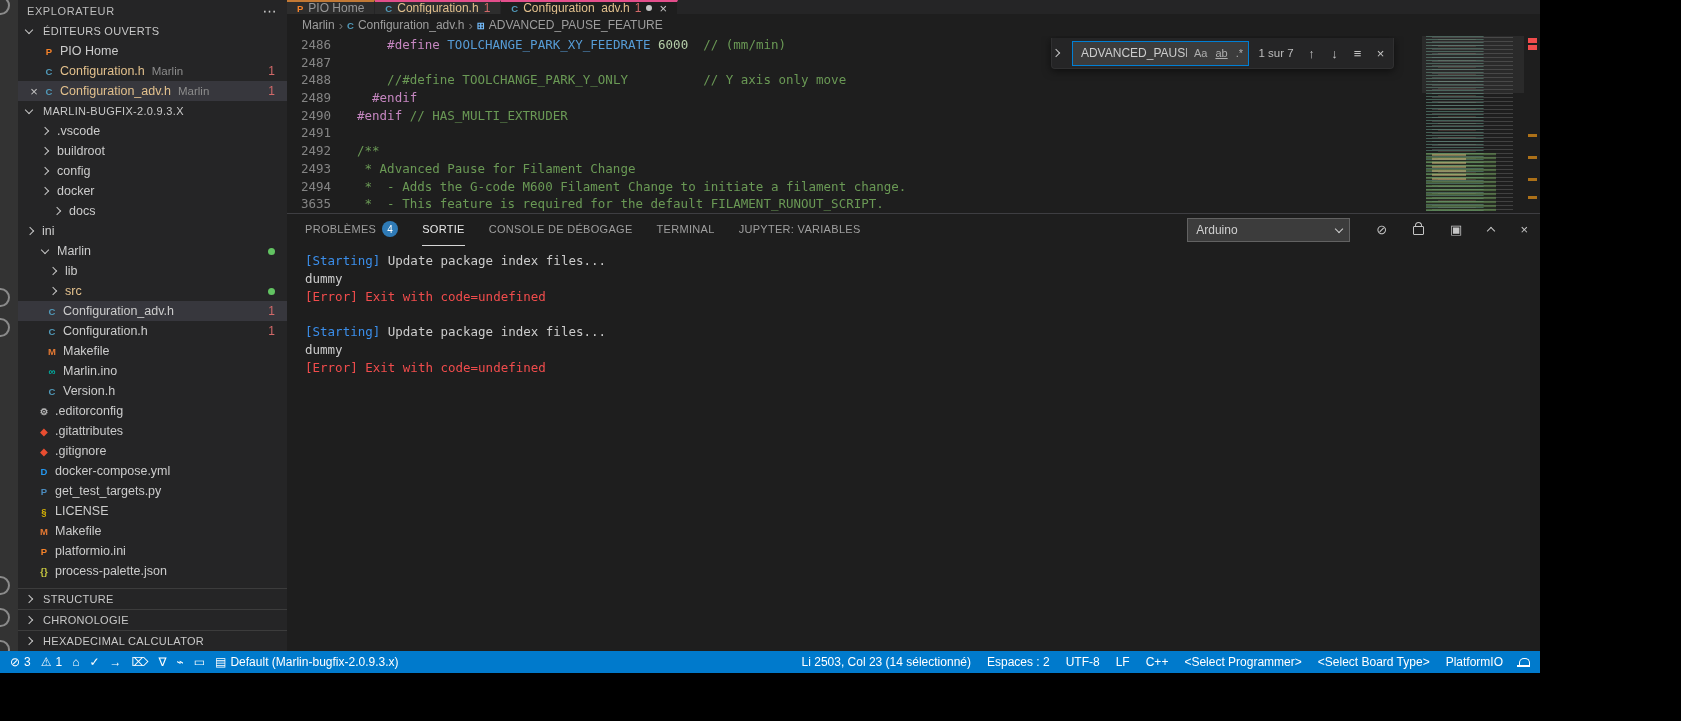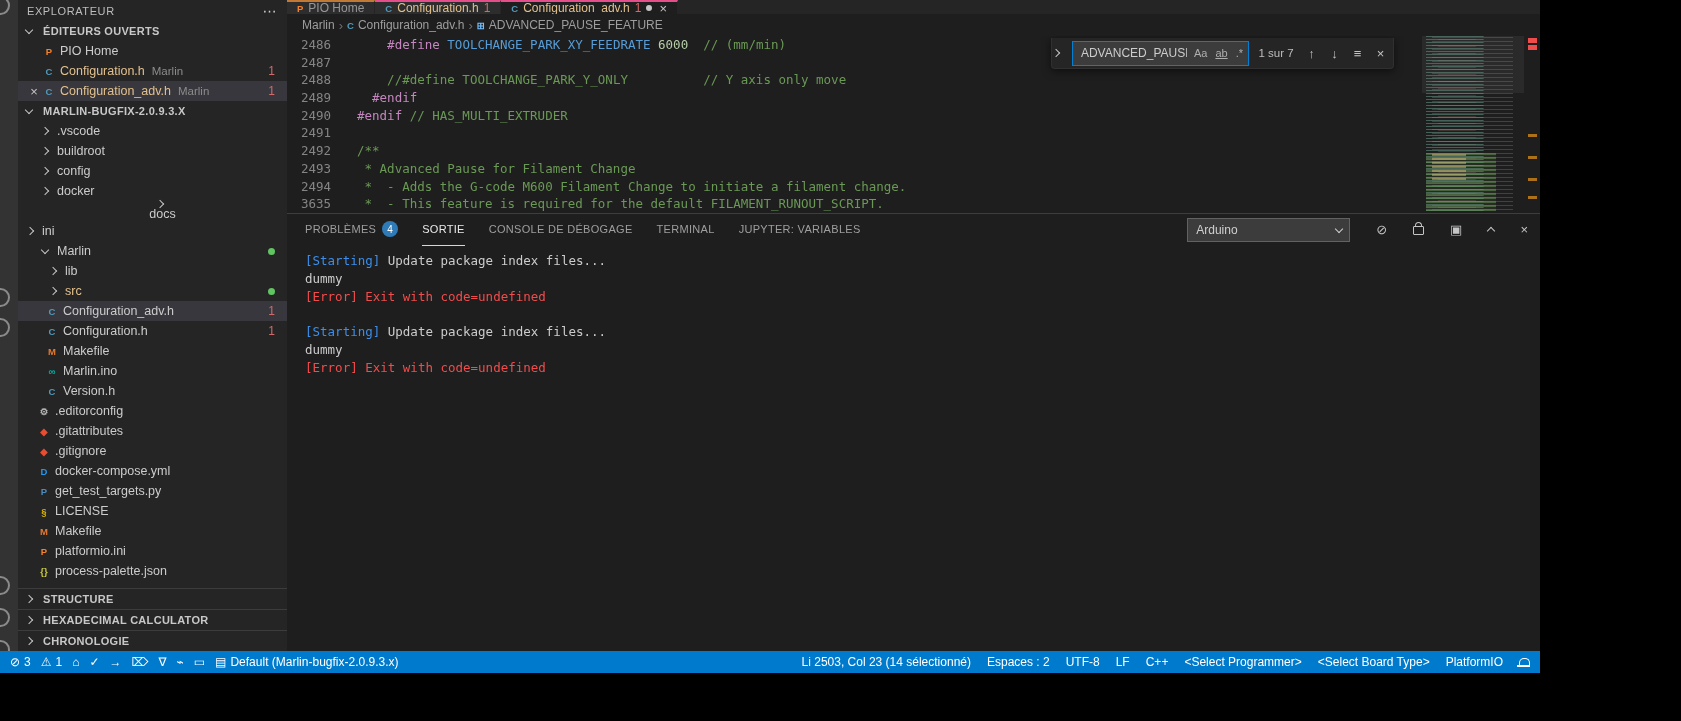--- a/index.html
+++ b/index.html
@@ -13,21 +13,21 @@
   .activity{width:18px;flex:none;background:#333333;position:relative;overflow:hidden}
   .act-ic{position:absolute;left:-9px;width:15px;height:15px;border:2px solid #8a8a8a;border-radius:50%}
 
   
   .sidebar{width:269px;flex:none;background:#252526;color:#cccccc;display:flex;flex-direction:column;
            font-size:12.5px;overflow:hidden}
   .sb-title{height:21px;flex:none;display:flex;align-items:center;padding:0 10px 0 9px;font-size:11px;
             letter-spacing:.6px;color:#bdbdbd}
   .sb-title .more{margin-left:auto;font-size:14px;color:#cfcfcf;cursor:pointer}
   .sec-h{height:20px;flex:none;display:flex;align-items:center;padding-left:4px;font-size:11px;
-         font-weight:700;color:#c8c8c8;letter-spacing:.3px}
+         font-weight:400;color:#c8c8c8;letter-spacing:.3px}
   .sec-h .sec-label{margin-left:2px}
   .bot-sec{border-top:1px solid #3c3c3c;height:20px}
   .chev{width:5px;height:5px;border-right:1.4px solid #c5c5c5;border-bottom:1.4px solid #c5c5c5;
         display:inline-block;flex:none}
   .chev.right{transform:rotate(-45deg);margin:0 9px 0 4px}
   .chev.down{transform:rotate(45deg);margin:-2px 9px 0 4px}
   .chev.up{transform:rotate(-135deg);margin:2px 0 0 0}
   .oe-row{height:20px;flex:none;display:flex;align-items:center;padding-left:8px}
   .oe-close{width:16px;flex:none;text-align:center;color:#c5c5c5;font-size:13px}
   .ficon{width:14px;flex:none;text-align:center;font-weight:700;font-size:9.5px;margin-right:4px}
@@ -201,21 +201,21 @@
           <div class="tree-row" style="padding-left: 20px;">
             <span class="chev right"></span>
             <span class="t-label">config</span>
             <span class="spacer"></span>
           </div>
           <div class="tree-row" style="padding-left: 20px;">
             <span class="chev right"></span>
             <span class="t-label">docker</span>
             <span class="spacer"></span>
           </div>
-          <div class="tree-row" style="padding-left: 20px; flex-direction: column;">
+          <div class="tree-row" style="padding-left: 32px;">
             <span class="chev right"></span>
             <span class="t-label">docs</span>
             <span class="spacer"></span>
           </div>
           <div class="tree-row" style="padding-left: 5px;">
             <span class="chev right"></span>
             <span class="t-label">ini</span>
             <span class="spacer"></span>
           </div>
           <div class="tree-row" style="padding-left: 20px;">
@@ -309,25 +309,25 @@
           </div>
         </div>
       <div class="spacer"></div>
       <div>
           <div class="sec-h bot-sec">
             <span class="chev right"></span>
             <span class="sec-label">STRUCTURE</span>
           </div>
           <div class="sec-h bot-sec">
             <span class="chev right"></span>
+            <span class="sec-label">CHRONOLOGIE</span>
+          </div>
+          <div class="sec-h bot-sec">
+            <span class="chev right"></span>
             <span class="sec-label">HEXADECIMAL CALCULATOR</span>
-          </div>
-          <div class="sec-h bot-sec">
-            <span class="chev right"></span>
-            <span class="sec-label">CHRONOLOGIE</span>
           </div>
         </div>
     </div>
 
     <div class="edcol">
       <div class="tabbar">
           <div class="tab" style="border-top-color: rgb(194, 121, 53);">
             <span class="ficon pio-col">P</span>
             <span class="tab-label">PIO Home</span>
           </div>

